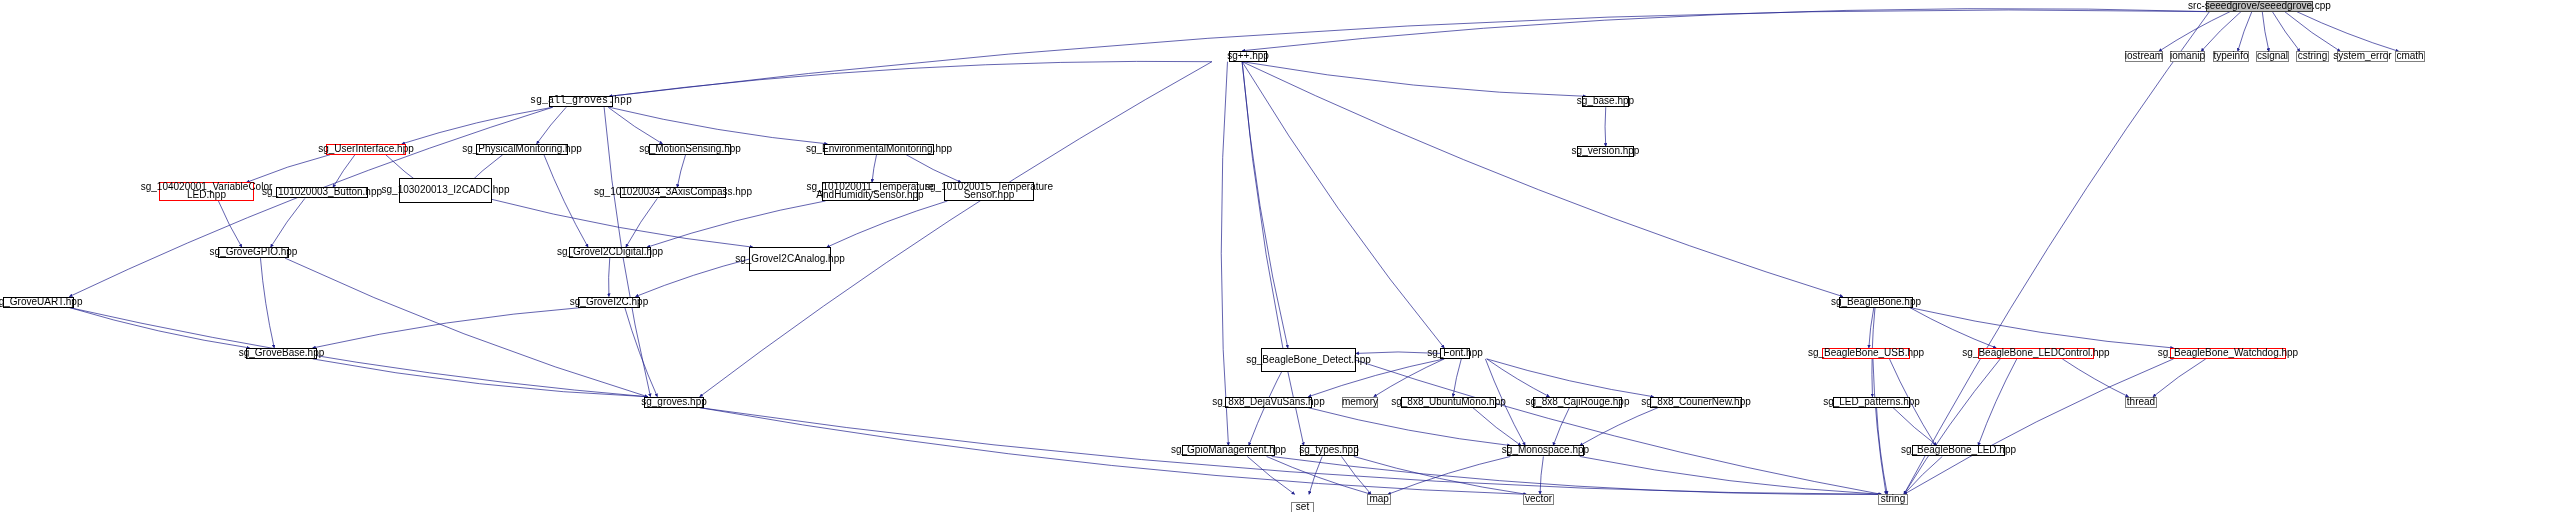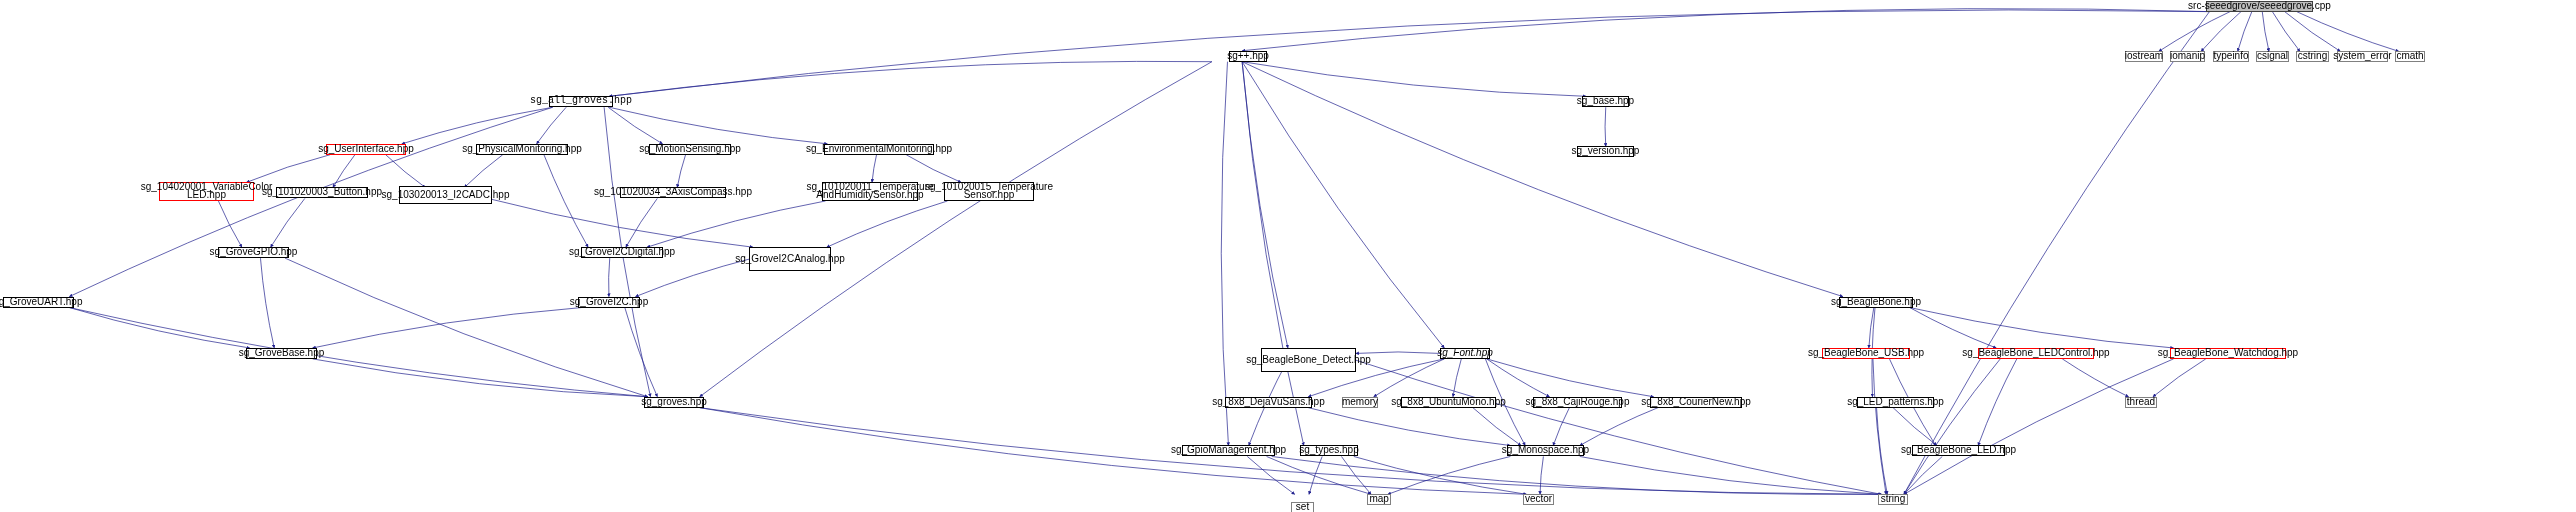--- a/index.html
+++ b/index.html
@@ -127,45 +127,45 @@
       <div class="node" style="left: 549px; top: 96px; width: 64px; height: 11px; font-family: Liberation Mono, monospace;">sg_all_groves.hpp</div>
       <div class="node" style="left: 1582px; top: 96px; width: 47px; height: 11px;">sg_base.hpp</div>
       <div class="node" style="left: 1577px; top: 146px; width: 57px; height: 11px;">sg_version.hpp</div>
       <div class="node red" style="left: 326px; top: 144px; width: 80px; height: 11px;">sg_UserInterface.hpp</div>
       <div class="node" style="left: 476px; top: 144px; width: 92px; height: 11px;">sg_PhysicalMonitoring.hpp</div>
       <div class="node" style="left: 649px; top: 144px; width: 82px; height: 11px;">sg_MotionSensing.hpp</div>
       <div class="node" style="left: 824px; top: 144px; width: 110px; height: 11px;">sg_EnvironmentalMonitoring.hpp</div>
       <div class="node red" style="left: 159px; top: 182px; width: 95px; height: 18.6px;">sg_104020001_VariableColor
 LED.hpp</div>
       <div class="node" style="left: 276px; top: 187px; width: 92px; height: 11px;">sg_101020003_Button.hpp</div>
-      <div class="node" style="left: 399px; top: 186px; width: 93px; height: 18px;">sg_103020013_I2CADC.hpp</div>
+      <div class="node" style="left: 399px; top: 178px; width: 93px; height: 25px;">sg_103020013_I2CADC.hpp</div>
       <div class="node" style="left: 620px; top: 187px; width: 106px; height: 11px;">sg_101020034_3AxisCompass.hpp</div>
       <div class="node" style="left: 822px; top: 182px; width: 96px; height: 18.6px;">sg_101020011_Temperature
 AndHumiditySensor.hpp</div>
       <div class="node" style="left: 944px; top: 182px; width: 90px; height: 18.6px;">sg_101020015_Temperature
 Sensor.hpp</div>
       <div class="node" style="left: 218px; top: 247px; width: 71px; height: 11px;">sg_GroveGPIO.hpp</div>
-      <div class="node" style="left: 569px; top: 247px; width: 82px; height: 11px; margin-left: 12px;">sg_GroveI2CDigital.hpp</div>
+      <div class="node" style="left: 569px; top: 247px; width: 82px; height: 11px;">sg_GroveI2CDigital.hpp</div>
       <div class="node" style="left: 749px; top: 247px; width: 82px; height: 24px;">sg_GroveI2CAnalog.hpp</div>
       <div class="node" style="left: 578px; top: 297px; width: 62px; height: 11px;">sg_GroveI2C.hpp</div>
       <div class="node" style="left: 2.6px; top: 297px; width: 71px; height: 11px;">sg_GroveUART.hpp</div>
       <div class="node" style="left: 246px; top: 348px; width: 71px; height: 11px;">sg_GroveBase.hpp</div>
       <div class="node" style="left: 644px; top: 397px; width: 60px; height: 11px;">sg_groves.hpp</div>
       <div class="node" style="left: 1839px; top: 297px; width: 74px; height: 11px;">sg_BeagleBone.hpp</div>
       <div class="node" style="left: 1261px; top: 348px; width: 95px; height: 24px;">sg_BeagleBone_Detect.hpp</div>
-      <div class="node" style="left: 1440px; top: 348px; width: 50px; height: 11px; font-style: italic;">sg_Font.hpp</div>
+      <div class="node" style="left: 1440px; top: 348px; width: 30px; height: 11px;">sg_Font.hpp</div>
       <div class="node red" style="left: 1822px; top: 348px; width: 88px; height: 11px;">sg_BeagleBone_USB.hpp</div>
       <div class="node red" style="left: 1978px; top: 348px; width: 116px; height: 11px;">sg_BeagleBone_LEDControl.hpp</div>
       <div class="node red" style="left: 2170px; top: 348px; width: 116px; height: 11px;">sg_BeagleBone_Watchdog.hpp</div>
       <div class="node" style="left: 1225px; top: 397px; width: 87px; height: 11px;">sg_8x8_DejaVuSans.hpp</div>
       <div class="node grayb" style="left: 1342px; top: 397px; width: 36px; height: 11px;">memory</div>
       <div class="node" style="left: 1401px; top: 397px; width: 95px; height: 11px;">sg_8x8_UbuntuMono.hpp</div>
       <div class="node" style="left: 1533px; top: 397px; width: 89px; height: 11px;">sg_8x8_CajiRouge.hpp</div>
       <div class="node" style="left: 1650px; top: 397px; width: 92px; height: 11px;">sg_8x8_CourierNew.hpp</div>
-      <div class="node" style="left: 1833px; top: 397px; width: 77px; height: 11px; margin-left: 24px;">sg_LED_patterns.hpp</div>
+      <div class="node" style="left: 1833px; top: 397px; width: 77px; height: 11px;">sg_LED_patterns.hpp</div>
       <div class="node grayb" style="left: 2125px; top: 397px; width: 32px; height: 11px;">thread</div>
       <div class="node" style="left: 1182px; top: 445px; width: 93px; height: 11px;">sg_GpioManagement.hpp</div>
       <div class="node" style="left: 1300px; top: 445px; width: 58px; height: 11px;">sg_types.hpp</div>
       <div class="node" style="left: 1507px; top: 445px; width: 77px; height: 11px;">sg_Monospace.hpp</div>
       <div class="node" style="left: 1912px; top: 445px; width: 93px; height: 11px;">sg_BeagleBone_LED.hpp</div>
       <div class="node grayb" style="left: 1291px; top: 494px; width: 23px; height: 11px; margin-top: 8px;">set</div>
       <div class="node grayb" style="left: 1367px; top: 494px; width: 24.4px; height: 11px;">map</div>
       <div class="node grayb" style="left: 1523px; top: 494px; width: 31px; height: 11px;">vector</div>
       <div class="node grayb" style="left: 1878px; top: 494px; width: 30px; height: 11px;">string</div>
     </div>

